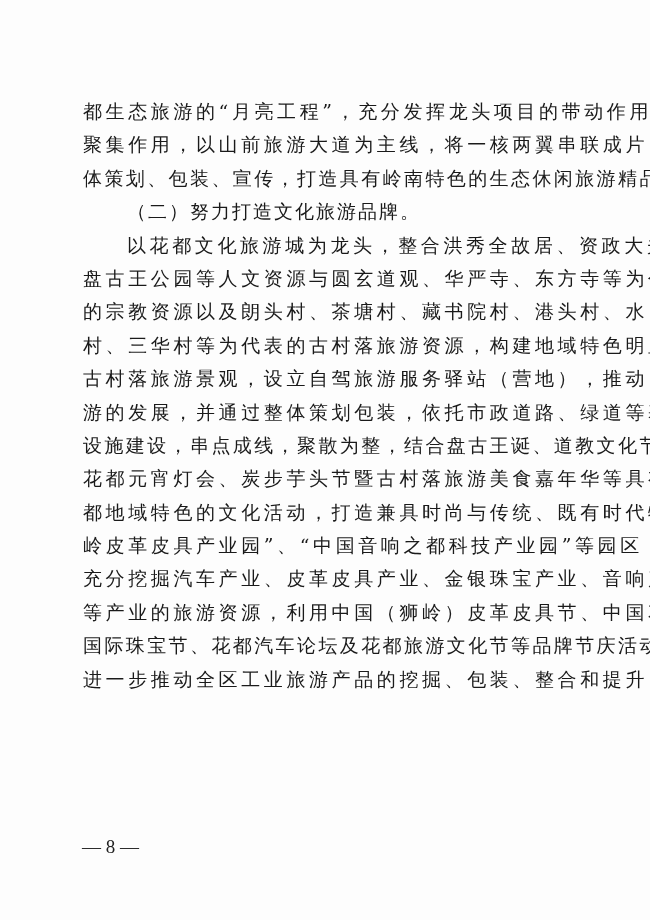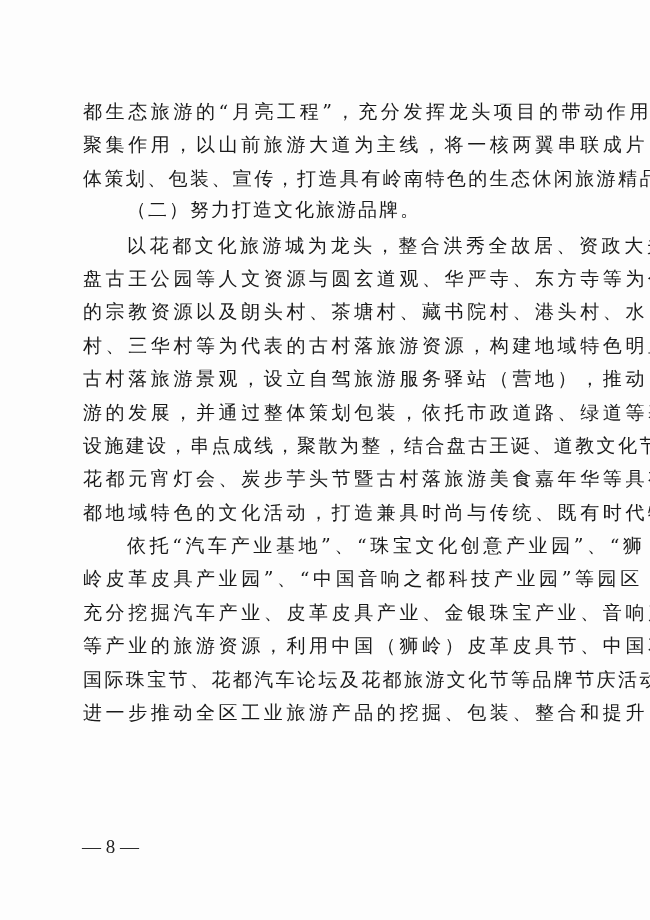--- a/index.html
+++ b/index.html
@@ -5,21 +5,21 @@
   html, body { margin: 0; padding: 0; background: #ffffff; }
   body { width: 650px; height: 920px; position: relative; overflow: hidden; }
   .page { position: absolute; left: 0; top: 0; width: 650px; height: 920px; background: #fdfdfd; }
   .body-text {
     position: absolute; left: 83px; top: 95px; width: 482px;
     font-family: "DejaVu Serif", "Liberation Serif", serif;
     font-size: 19px; line-height: 33.4px; color: #1a1a1a;
   }
   .line { white-space: nowrap; height: 33.4px; letter-spacing: 3.6px; }
   .indent { padding-left: 44px; }
-  .heading { padding-left: 44px; letter-spacing: 2px; font-family: Liberation Mono, monospace; }
+  .heading { padding-left: 44px; letter-spacing: 2px; }
   .page-num {
     position: absolute; left: 82px; top: 836px;
     font-family: "Liberation Serif", "DejaVu Serif", serif;
     font-size: 19px; color: #222;
   }
 </style>
 </head>
 <body>
 
 <div class="page">
@@ -30,21 +30,20 @@
     <div class="line heading">（二）努力打造文化旅游品牌。</div>
     <div class="line indent">以花都文化旅游城为龙头，整合洪秀全故居、资政大夫祠、</div>
     <div class="line">盘古王公园等人文资源与圆玄道观、华严寺、东方寺等为代表</div>
     <div class="line">的宗教资源以及朗头村、茶塘村、藏书院村、港头村、水口营</div>
     <div class="line">村、三华村等为代表的古村落旅游资源，构建地域特色明显的</div>
     <div class="line">古村落旅游景观，设立自驾旅游服务驿站（营地），推动自驾</div>
     <div class="line">游的发展，并通过整体策划包装，依托市政道路、绿道等基础</div>
     <div class="line" style="letter-spacing:2.4px">设施建设，串点成线，聚散为整，结合盘古王诞、道教文化节、</div>
     <div class="line">花都元宵灯会、炭步芋头节暨古村落旅游美食嘉年华等具有花</div>
     <div class="line">都地域特色的文化活动，打造兼具时尚与传统、既有时代特征</div>
-    <div class="line indent">依托“汽车产业基地”、“珠宝文化创意产业园”、“狮</div>
     <div class="line">岭皮革皮具产业园”、“中国音响之都科技产业园”等园区，</div>
     <div class="line">充分挖掘汽车产业、皮革皮具产业、金银珠宝产业、音响产业</div>
     <div class="line">等产业的旅游资源，利用中国（狮岭）皮革皮具节、中国花都</div>
     <div class="line" style="letter-spacing:2.4px">国际珠宝节、花都汽车论坛及花都旅游文化节等品牌节庆活动，</div>
     <div class="line">进一步推动全区工业旅游产品的挖掘、包装、整合和提升，逐</div>
   </div>
   <div class="page-num">— 8 —</div>
 </div>
 
 </body></html>

